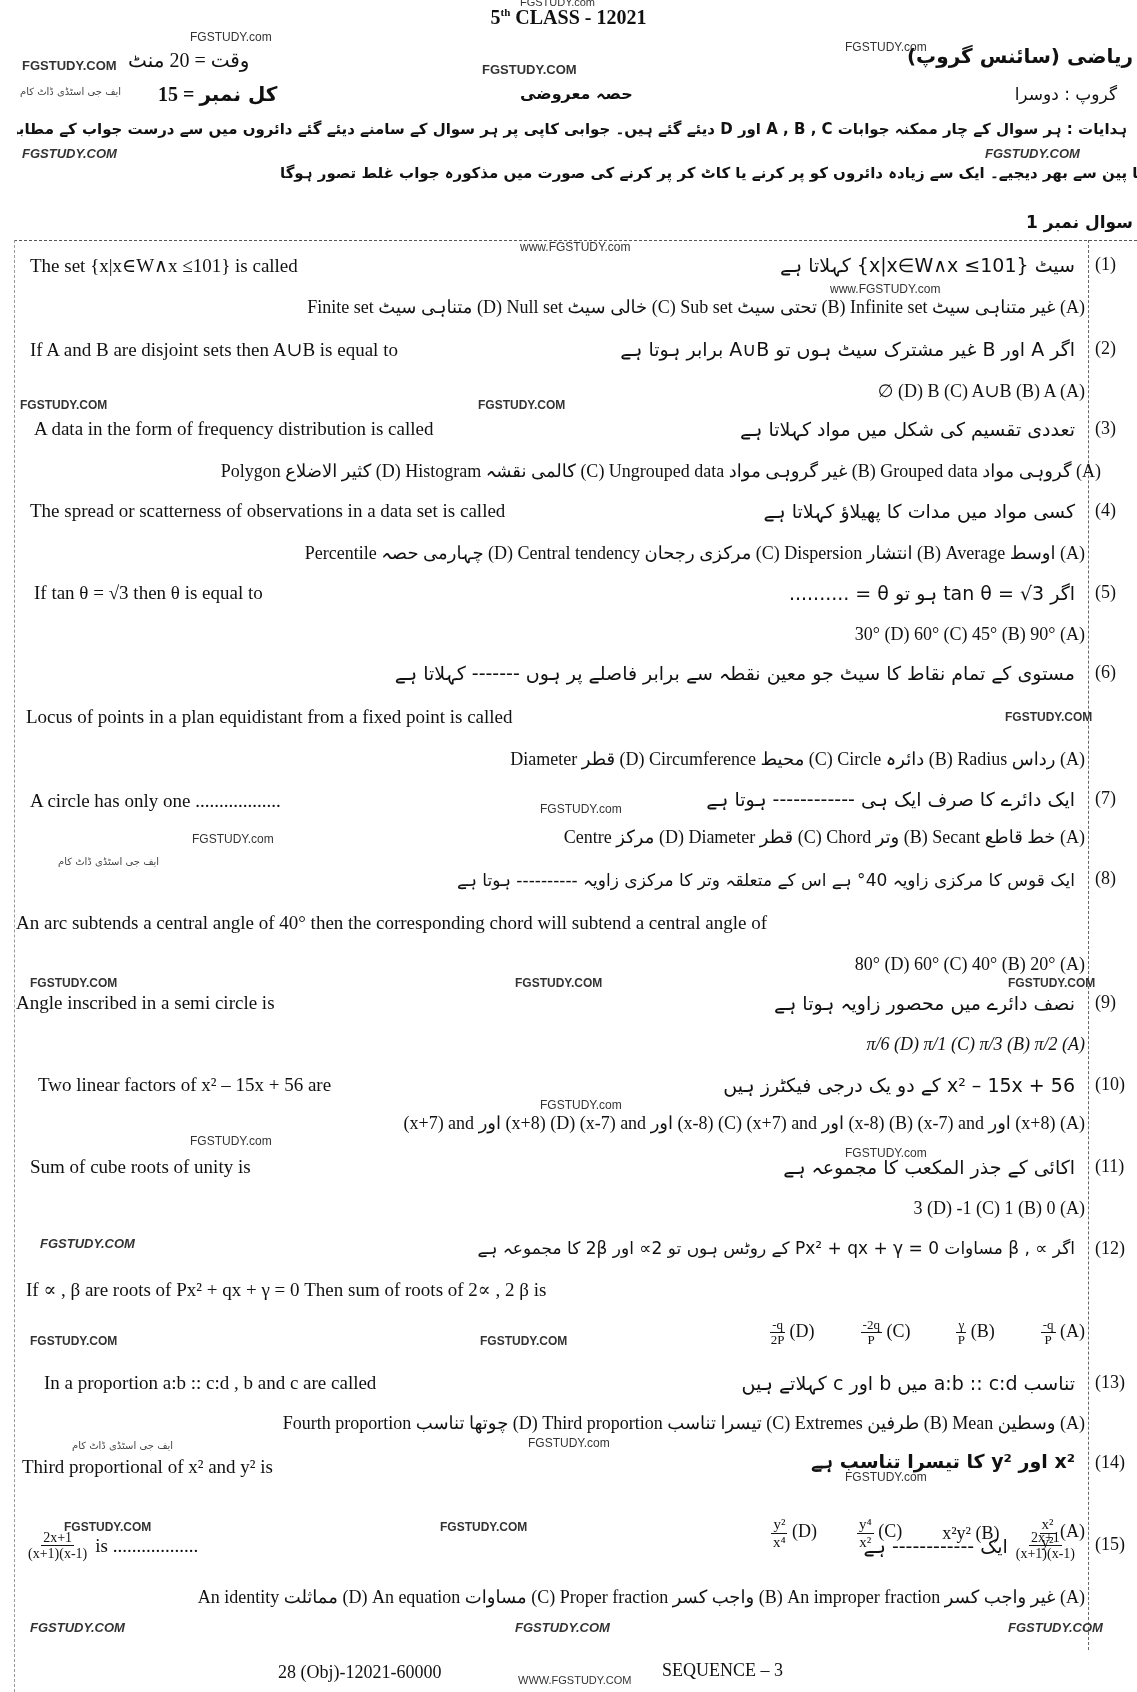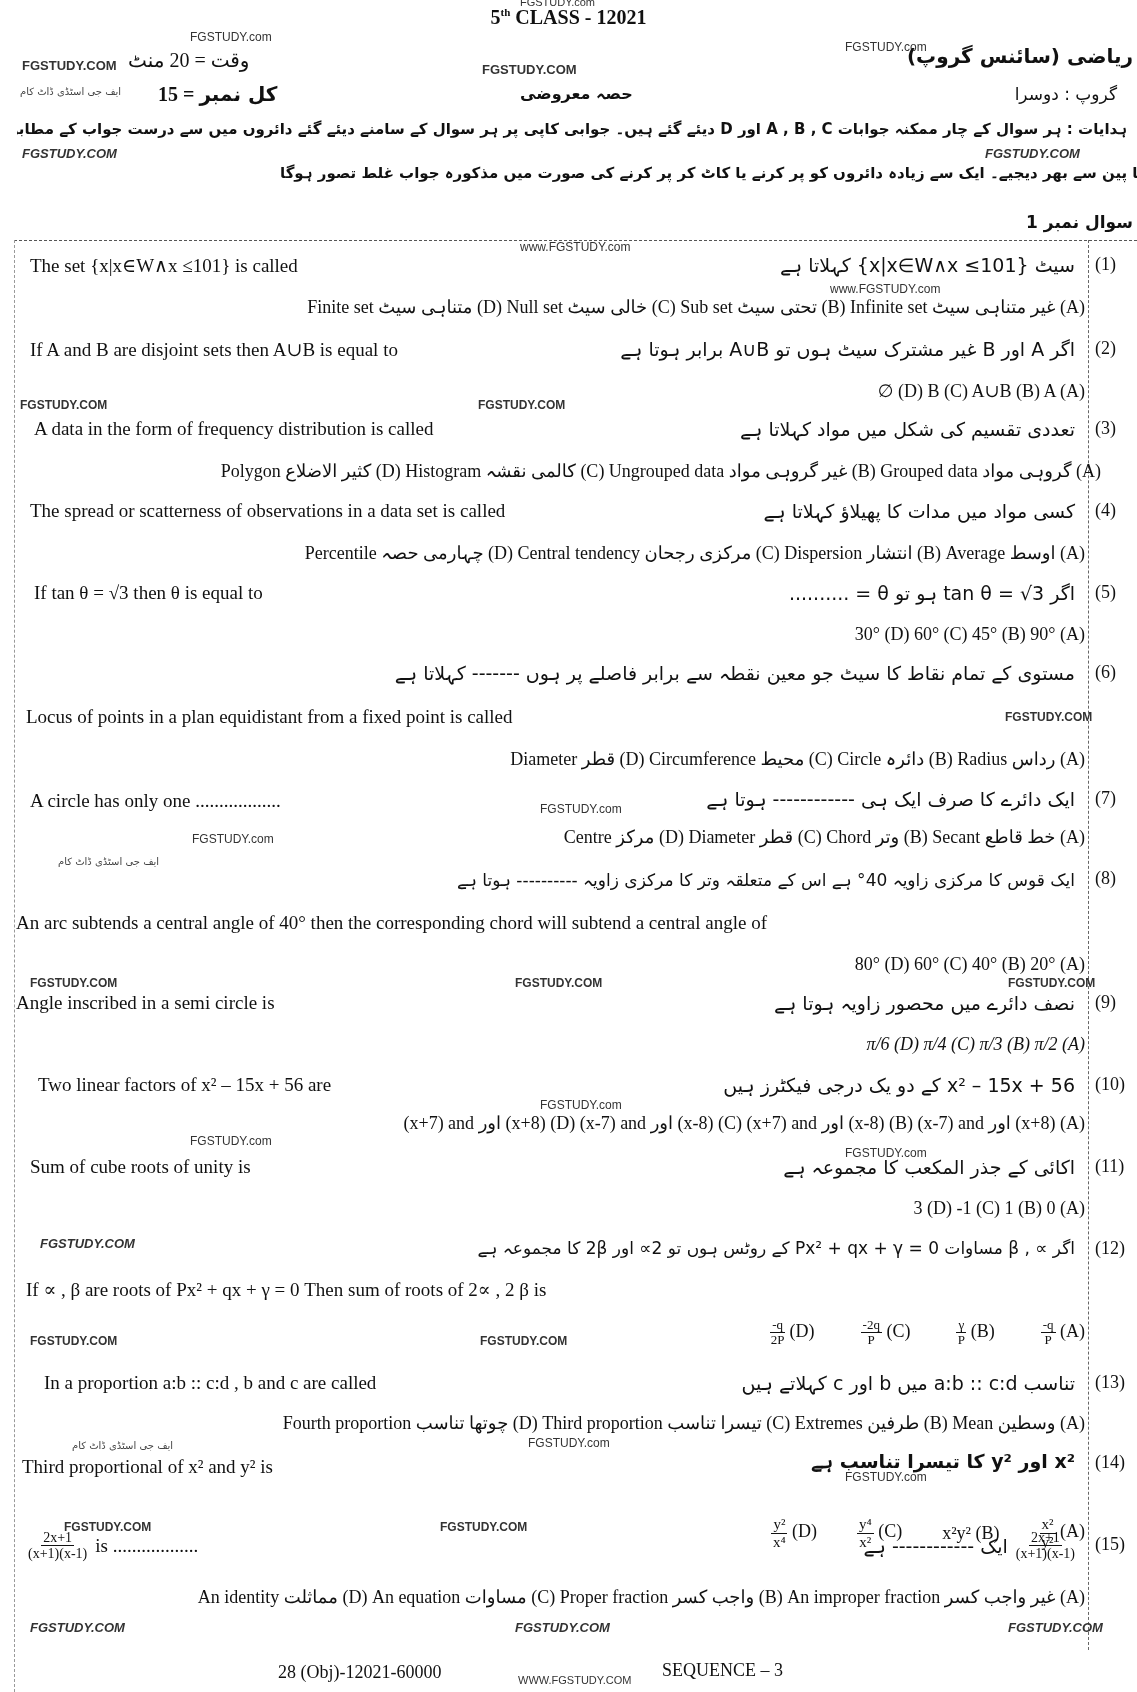--- a/index.html
+++ b/index.html
@@ -112,21 +112,21 @@
 <div class="qnum" style="top:868px;">(8)</div>
 <div class="abs en" style="left:16px;top:912px;">An arc subtends a central angle of 40° then the corresponding chord will subtend a central angle of</div>
 <div class="abs opt" style="right:52px;top:954px;">80° (D)      60° (C)      40° (B)      20° (A)</div>
 <div class="abs wmb" style="left:30px;top:976px;font-style:normal;font-size:12px;">FGSTUDY.COM</div>
 <div class="abs wmb" style="left:515px;top:976px;font-style:normal;font-size:12px;">FGSTUDY.COM</div>
 <div class="abs wmb" style="left:1008px;top:976px;font-style:normal;font-size:12px;">FGSTUDY.COM</div>
 
 <div class="abs en" style="left:16px;top:992px;">Angle inscribed in a semi circle is</div>
 <div class="abs ur en" style="right:62px;top:992px;margin-left:44px;">نصف دائرے میں محصور زاویہ ہوتا ہے</div>
 <div class="qnum" style="top:992px;">(9)</div>
-<div class="abs opt" style="right:52px;top:1034px;font-style:italic;">π/6 (D)    π/4 (C)    π/3 (B)    π/2 (A)</div>
+<div class="abs opt" style="right:52px;top:1034px;font-style:italic;">π/6 (D)    π/1 (C)    π/3 (B)    π/2 (A)</div>
 
 <div class="abs en" style="left:38px;top:1074px;">Two linear factors of x² – 15x + 56 are</div>
 <div class="abs ur en" style="right:62px;top:1074px;">x² – 15x + 56 کے دو یک درجی فیکٹرز ہیں</div>
 <div class="qnum" style="top:1074px;">(10)</div>
 <div class="abs wm" style="left:540px;top:1098px;">FGSTUDY.com</div>
 <div class="abs opt" style="right:52px;top:1112px;">(x+7) and اور (x+8) (D)   (x-7) and اور (x-8) (C)   (x+7) and اور (x-8) (B)   (x-7) and اور (x+8) (A)</div>
 <div class="abs wm" style="left:190px;top:1134px;">FGSTUDY.com</div>
 
 <div class="abs wm" style="left:845px;top:1146px;">FGSTUDY.com</div>
 <div class="abs en" style="left:30px;top:1156px;">Sum of cube roots of unity is</div>

